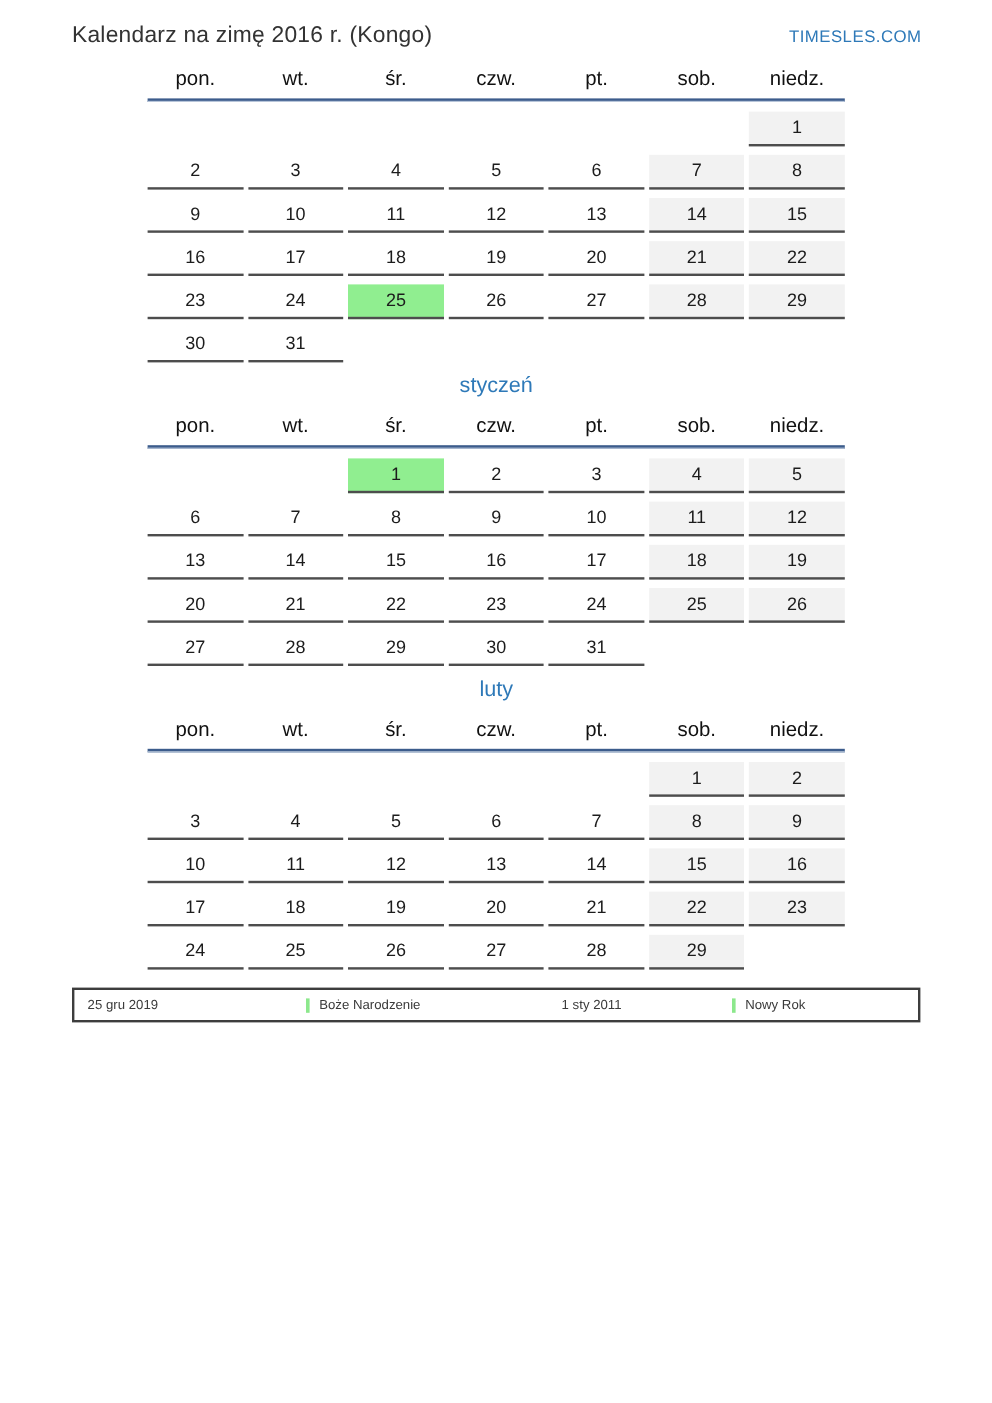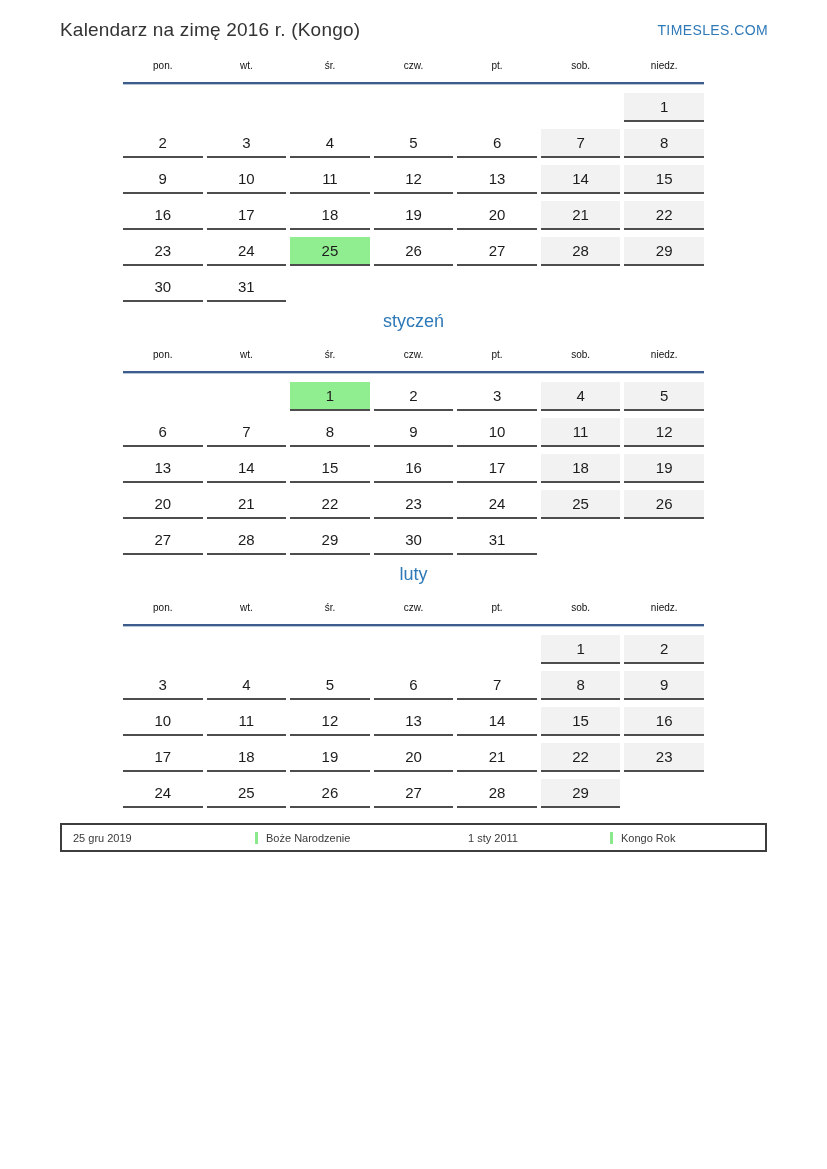--- a/index.html
+++ b/index.html
@@ -52,21 +52,21 @@
   .month + .month .month-title { margin-top: 8px; }
   .weekday-row {
     display: grid;
     grid-template-columns: repeat(7, 1fr);
     column-gap: 4px;
     margin-top: 15px;
     height: 15px;
   }
   .wd {
     text-align: center;
-    font-size: 10px;
+    font-size: 17px;
     color: #111111;
     line-height: 15px;
   }
   .hline {
     margin-top: 9px;
     height: 2px;
     background: var(--line-dark);
     border-bottom: 1px solid var(--line-light);
   }
   .grid {
@@ -289,15 +289,15 @@
 
 <div class="legend-box">
   <span class="legend-item li-date1">25 gru 2019</span>
   <span class="legend-item li-hol1">
     <span class="legend-bar"></span>
     <span>Boże Narodzenie</span>
   </span>
   <span class="legend-item li-date2">1 sty 2011</span>
   <span class="legend-item li-hol2">
     <span class="legend-bar"></span>
-    <span>Kongo Rok</span>
+    <span>Nowy Rok</span>
   </span>
 </div>
 
 </body></html>

